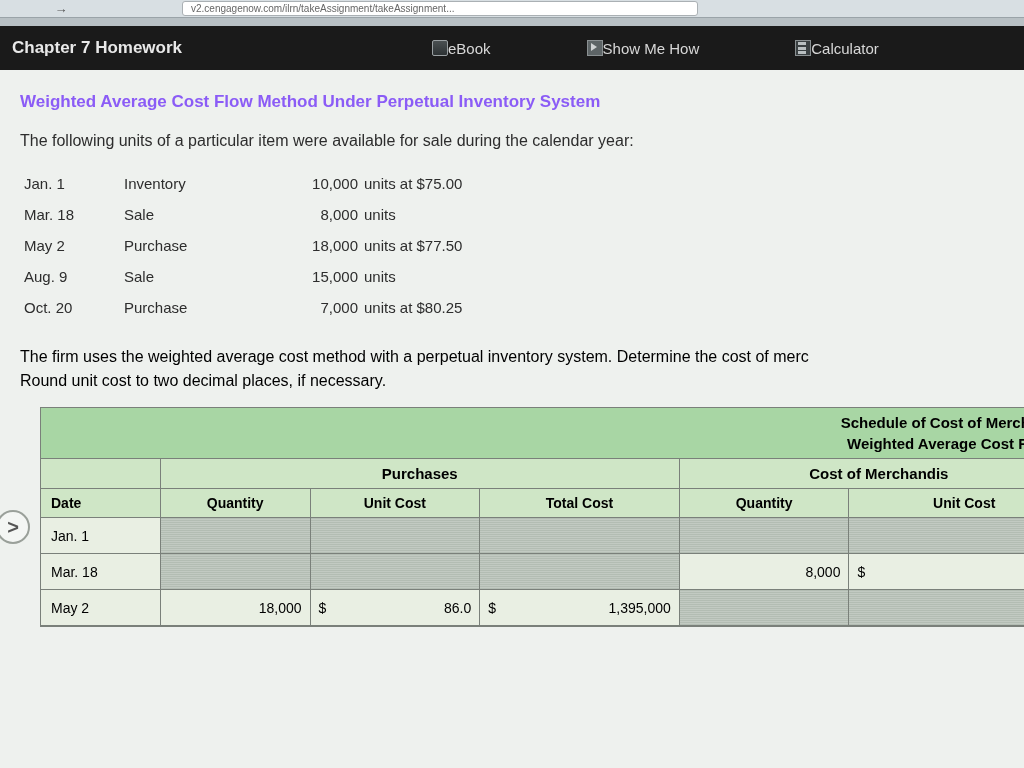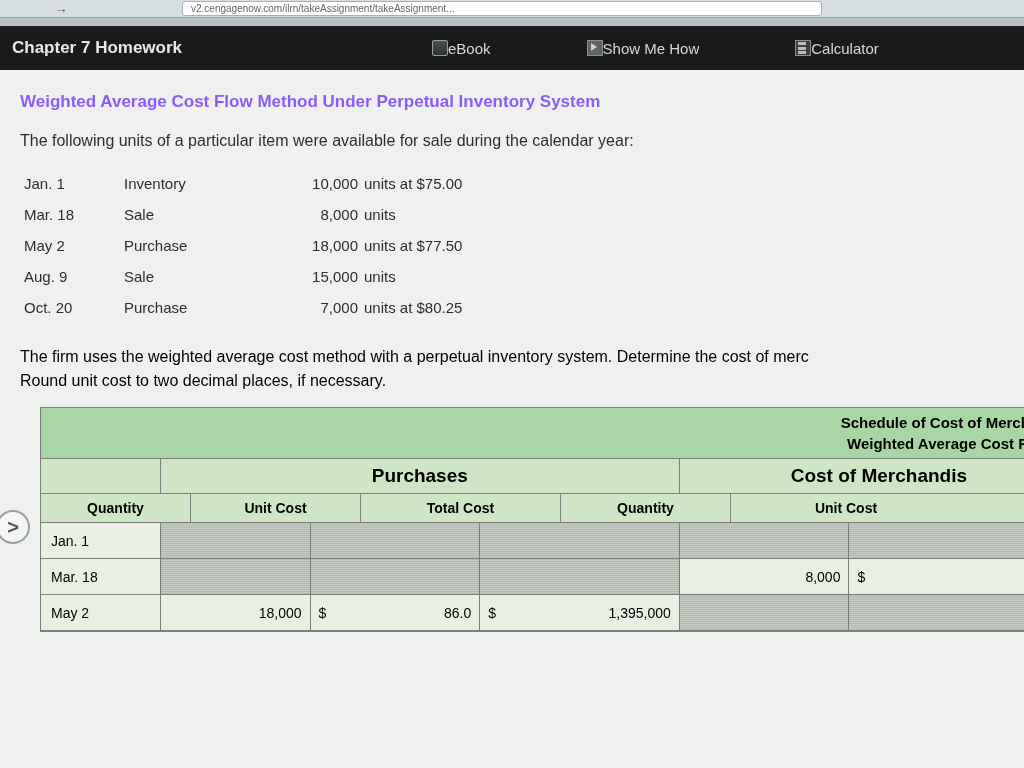--- a/index.html
+++ b/index.html
@@ -26,21 +26,21 @@
     font-size: 13px;
   }
   .url-box {
     margin-left: 110px;
     background: #fff;
     border: 1px solid #aab0b4;
     border-radius: 3px;
     font-size: 10px;
     color: #666;
     padding: 1px 8px;
-    width: 640px;
+    width: 516px;
     overflow: hidden;
     white-space: nowrap;
   }
   .topbar {
     background: #1a1a1a;
     color: #e8e8e8;
     height: 44px;
     display: flex;
     align-items: center;
     padding-left: 12px;
@@ -185,21 +185,21 @@
   .w-qty2 { width: 170px; }
   .w-uc2  { width: 230px; }
   .section-hdr {
     display:flex;
     background:#cfe6c6;
     border-bottom:1px solid #7a807a;
   }
   .section-hdr > div {
     border-right:1px solid #7a807a;
     font-weight:bold;
-    font-size:19px;
+    font-size:15px;
     text-align:center;
     padding:6px 0;
   }
   .sec-left { width:120px; }
   .sec-purch { width:520px; }
   .sec-cogs  { width:400px; }
   .sched-body-row {
     display:flex;
     border-bottom:1px solid #7a807a;
     font-size:14px;
@@ -296,20 +296,21 @@
     <div class="sched-top">
       <div>Schedule of Cost of Merchandis</div>
       <div class="line2">Weighted Average Cost Flow M</div>
     </div>
     <div class="section-hdr">
       <div class="sec-left"></div>
       <div class="sec-purch">Purchases</div>
       <div class="sec-cogs">Cost of Merchandis</div>
     </div>
     <div class="sched-hdr-row">
+      <div class="w-date">Date</div>
       <div class="w-qty">Quantity</div>
       <div class="w-uc">Unit Cost</div>
       <div class="w-tc">Total Cost</div>
       <div class="w-qty2">Quantity</div>
       <div class="w-uc2">Unit Cost</div>
     </div>
 
     <div class="sched-body-row">
       <div class="w-date">Jan. 1</div>
       <div class="w-qty fill-grey"></div>

